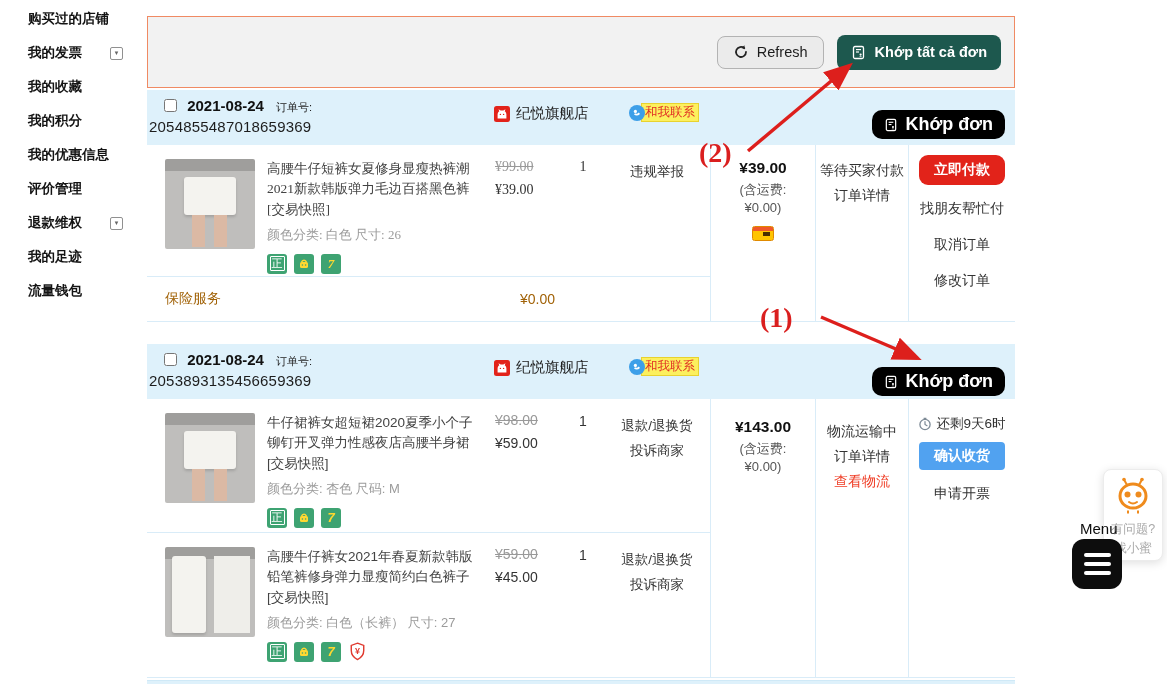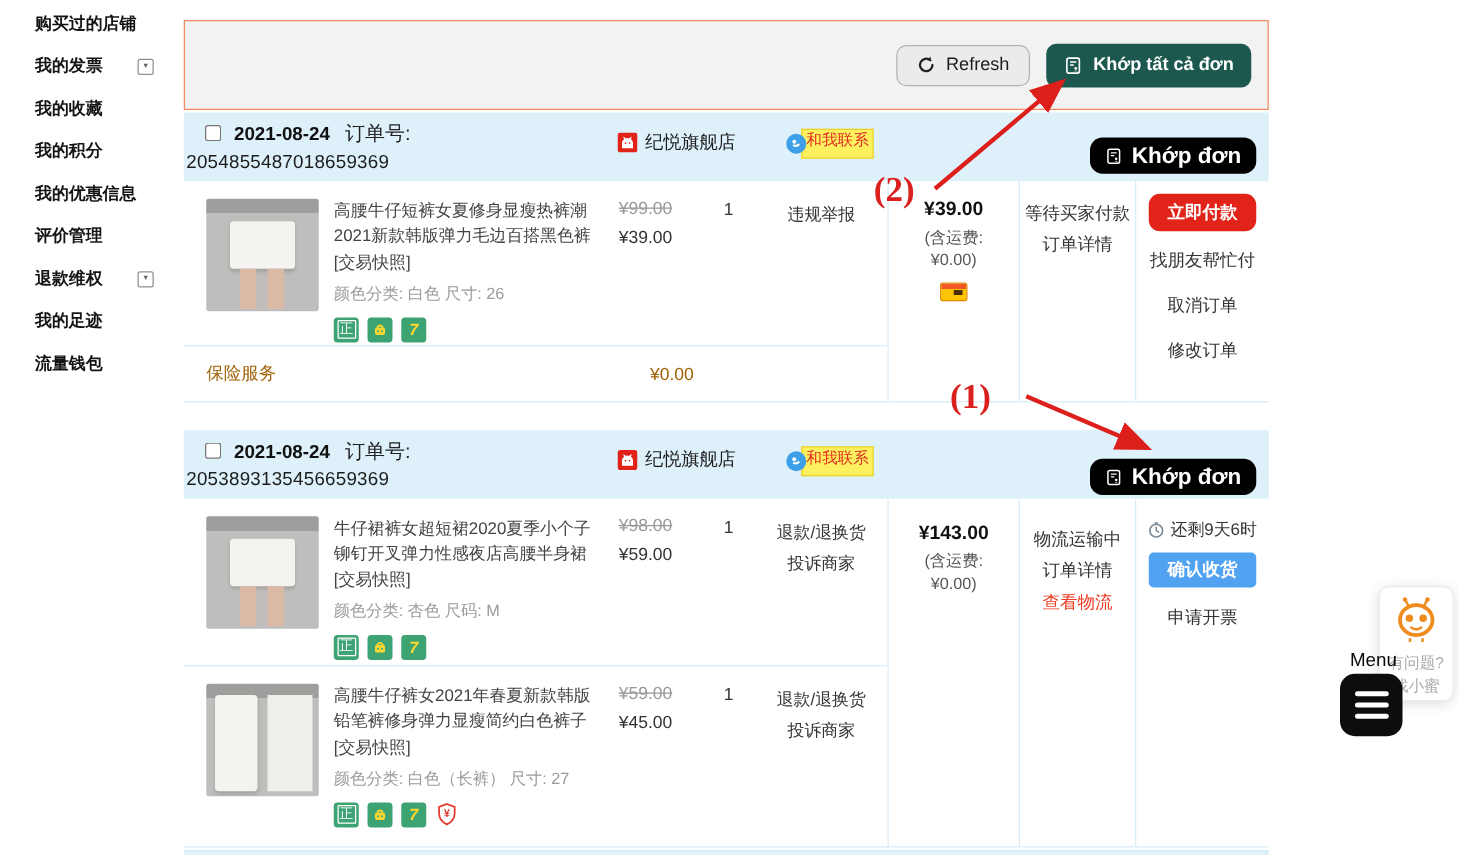--- a/index.html
+++ b/index.html
@@ -27,42 +27,42 @@
                   font-size:14.5px; font-weight:600; cursor:pointer; font-family:inherit; }
 
   
   .orders { position:absolute; left:147px; top:90px; width:868px; }
   .order { width:868px; }
   .order1 { margin-bottom:22px; }
   .order-header { position:relative; background:#def1fb; height:55px; font-size:15px; color:#222; }
   .oh-line1 { padding:7px 0 0 17px; }
   .oh-check { width:13px; height:13px; vertical-align:-1px; margin-right:6px; accent-color:#fff; }
   .oh-date { font-weight:700; color:#111; }
-  .oh-lab { margin-left:8px; font-size:16px; }
+  .oh-lab { margin-left:8px; font-size:11px; }
   .oh-num { padding-left:2px; margin-top:3px; font-size:15px; color:#1d1d1d; letter-spacing:.2px; }
   .oh-store { position:absolute; left:347px; top:14px; display:flex; align-items:center; gap:6px;
               font-size:14.5px; color:#1d1d1d; cursor:pointer; }
   .oh-contact { position:absolute; left:482px; top:13px; display:flex; align-items:center; cursor:pointer; }
   .ww-circle { width:16px; height:16px; border-radius:50%; background:#3d9fe8; position:relative; z-index:2;
                display:flex; align-items:center; justify-content:center; }
   .contact-tag { background:#fcf05e; border:1px solid #e8d22f; color:#e02e24; font-size:12.5px;
-                 height:24px; line-height:16px; padding:0 3px; margin-left:-4px;text-align:right; }
+                 height:19px; line-height:16px; padding:0 3px; margin-left:-4px;text-align:right; }
   .btn-khop { position:absolute; right:10px; display:flex; align-items:center; gap:7px;
               background:#000000; color:#fff; border:none; border-radius:10px; height:29px;
               padding:0 12px; font-size:18px; font-weight:600; cursor:pointer; font-family:inherit; }
   .order1 .btn-khop { top:20px; }
   .order2 .btn-khop { top:23px; }
 
   .order-body { display:grid; grid-template-columns:563px 105px 93px 107px;
                 background:#fff; border-bottom:1px solid #d9ecf8; }
   .col-total, .col-status, .col-action { border-left:1px solid #d9ecf8; text-align:center; }
 
   .product-row { display:flex; align-items:flex-start; padding:14px 0 0 18px; }
   .row-b { border-bottom:1px solid #d9ecf8; }
-  .h133 { height:132px; } .h134 { height:134px; } .h144 { height:144px; }
+  .h133 { height:132px;font-family:Liberation Serif, serif; } .h134 { height:134px; } .h144 { height:144px; }
   .p-img { width:90px; height:90px; flex:0 0 90px; border-radius:2px; cursor:pointer;
            background:linear-gradient(180deg,#9f9e9c 0 13%,#bfbebc 13% 100%); position:relative; overflow:hidden; }
   .p-img::before { content:""; position:absolute; left:21%; top:20%; width:58%; height:42%;
                    background:#f4f3ef; border-radius:3px; box-shadow:0 2px 3px rgba(0,0,0,.15); }
   .p-img::after  { content:""; position:absolute; left:30%; top:62%; width:14%; height:36%;
                    background:#dbb9a4; box-shadow:22px 0 0 #dbb9a4; }
   .p-img.two-panel::before { left:8%; top:10%; width:38%; height:85%; }
   .p-img.two-panel::after  { content:""; left:54%; top:10%; width:40%; height:85%;
                    background:#efeeea; box-shadow:none; }
   .p-info { width:210px; margin-left:12px; }

